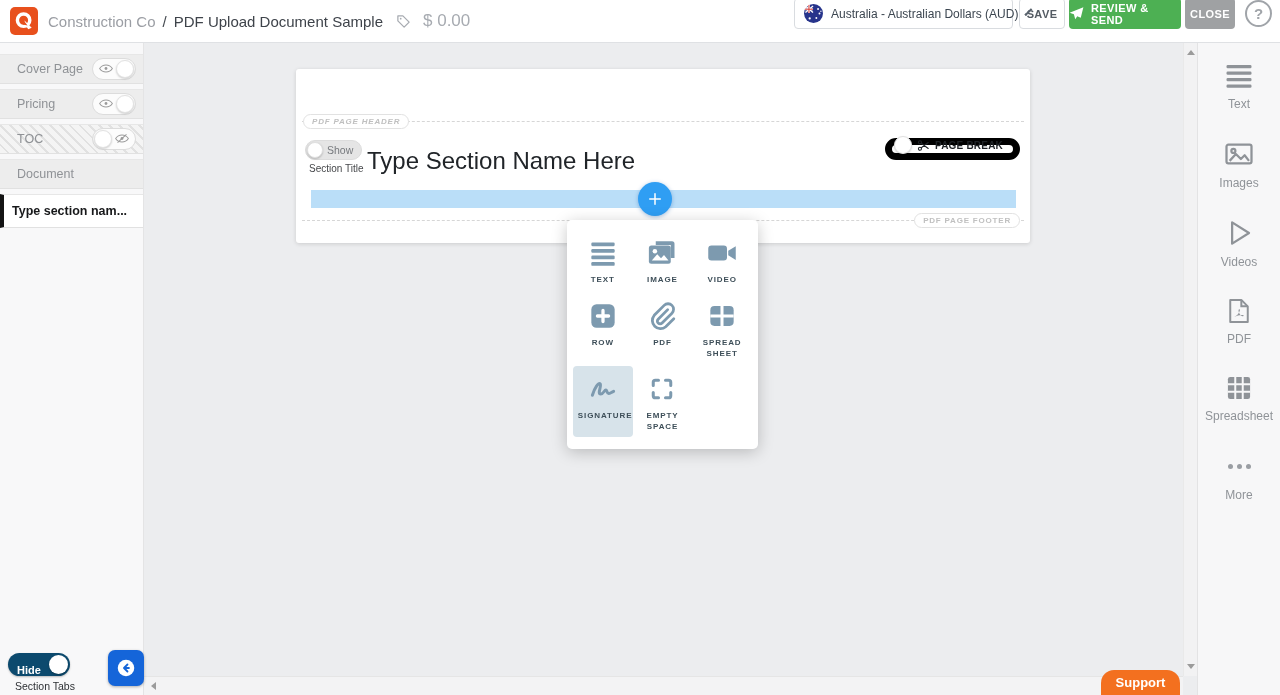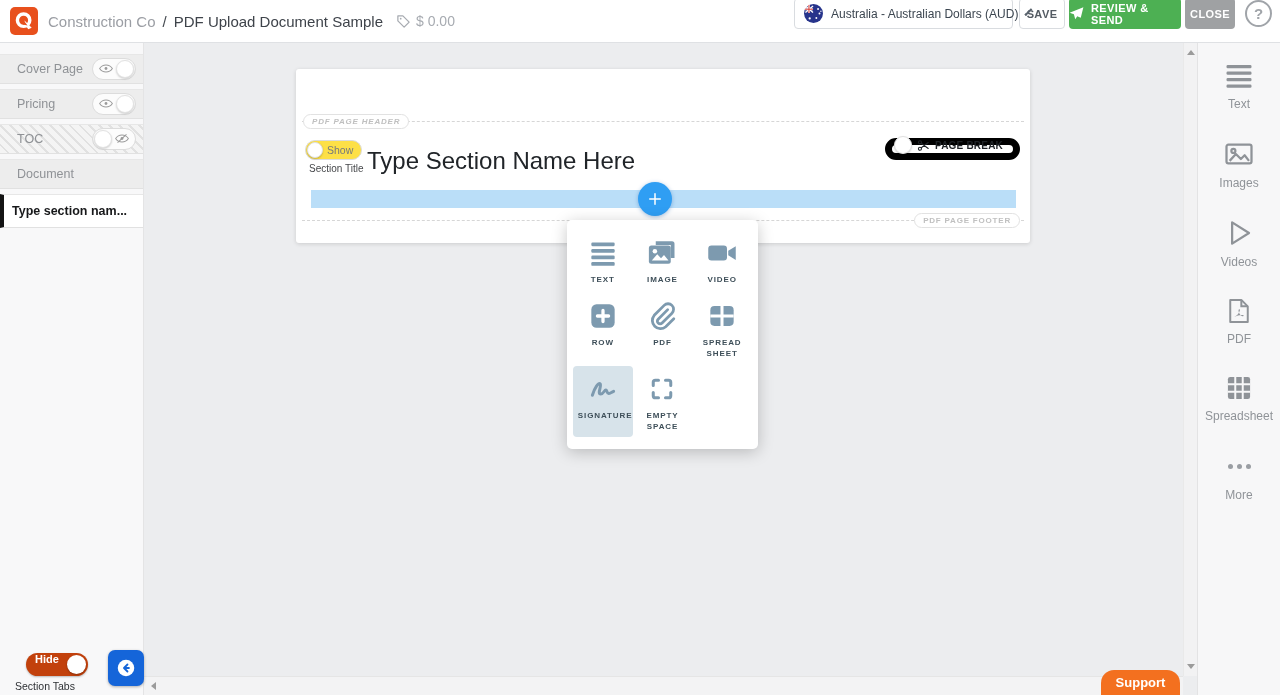--- a/index.html
+++ b/index.html
@@ -11,21 +11,21 @@
   }
   svg { display:block; }
 
   
   .topbar { position:absolute; left:0; top:0; width:1280px; height:43px; background:#fff; border-bottom:1px solid #dfe1e4; z-index:40; }
   .logo { position:absolute; left:10px; top:7px; width:28px; height:28px; cursor:pointer; }
   .breadcrumb { position:absolute; left:48px; top:0; height:42px; display:flex; align-items:center; font-size:15px; white-space:nowrap; }
   .bc-company { color:#9b9ea4; }
   .bc-sep { color:#43484f; margin:0 7px; }
   .bc-doc { color:#3e434a; }
-  .price-tag { position:absolute; left:396px; top:0; height:42px; display:flex; align-items:center; gap:5px; color:#a7abb1; font-size:14px; }
+  .price-tag { position:absolute; left:396px; top:0; height:42px; display:flex; align-items:center; gap:12px; color:#a7abb1; font-size:17px; }
   .tb-right { position:absolute; right:8px; top:6px; height:15px; display:flex; align-items:center; }
   .currency { width:219px; height:31px; background:#fff; border:1px solid #d9dce0; border-radius:4px; display:flex; align-items:center; padding:0 9px; gap:8px; cursor:pointer; }
   .currency-label { font-size:12px; color:#3c4650; flex:1; text-align:center; white-space:nowrap; }
   .chev { width:9px; height:9px; border-right:2px solid #5a646e; border-bottom:2px solid #5a646e; transform:rotate(45deg) translateY(-2px); }
   .btn { height:31px; border-radius:4px; display:flex; align-items:center; justify-content:center; font-weight:bold; font-size:11px; letter-spacing:.4px; cursor:pointer; }
   .btn-save { width:46px; margin-left:6px; background:#fff; border:1px solid #d9dce0; color:#545b63; }
   .btn-review { width:112px; margin-left:4px; background:#4db053; color:#fff; gap:7px; }
   .btn-close { width:50px; margin-left:4px; background:#9fa1a3; color:#fff; }
   .help { width:27px; height:27px; margin-left:10px; border:2px solid #a0a4a9; border-radius:50%; color:#a0a4a9; font-size:15px; font-weight:bold; display:flex; align-items:center; justify-content:center; cursor:pointer; }
 
@@ -38,35 +38,35 @@
   .side-row.active { height:34px; background:#fff; border-left:4px solid #141414; padding-left:8px; }
   .side-row.active .side-row-label { color:#17181a; font-weight:bold; }
   .vis-toggle { position:relative; width:44px; height:22px; background:#fcfcfc; border:1px solid #dcdcdc; border-radius:11px; display:flex; align-items:center; cursor:pointer; flex-shrink:0; }
   .vis-toggle .eye { color:#9b9b9b; }
   .vis-toggle.on .eye { position:absolute; left:6px; top:4px; }
   .vis-toggle.on .knob { position:absolute; right:1px; top:1px; }
   .vis-toggle.off .eye { position:absolute; right:6px; top:4px; }
   .vis-toggle.off .knob { position:absolute; left:1px; top:1px; }
   .knob { width:18px; height:18px; border-radius:50%; background:#fff; border:1px solid #e2e2e2; box-shadow:0 1px 2px rgba(0,0,0,.18); }
   .btn-add-section { position:absolute; left:12px; top:559px; width:131px; height:29px; background:#1565d9; border-radius:4px; color:#fff; font-size:11px; font-weight:bold; letter-spacing:.4px; display:flex; align-items:center; justify-content:center; cursor:pointer; box-shadow:0 1px 2px rgba(0,0,0,.2); }
-  .hide-toggle { position:absolute; left:26px; top:610px; width:62px; height:23px; background:#c2410c; border-radius:12px; display:flex; align-items:flex-start; cursor:pointer; box-shadow:0 1px 2px rgba(0,0,0,.25); }
+  .hide-toggle { position:absolute; left:8px; top:610px; width:62px; height:23px; background:#0c4a6e; border-radius:12px; display:flex; align-items:flex-end; cursor:pointer; box-shadow:0 1px 2px rgba(0,0,0,.25); }
   .hide-toggle-label { color:#fff; font-size:11px; font-weight:bold; margin-left:9px; }
   .hide-knob { position:absolute; right:2px; top:2px; width:19px; height:19px; border-radius:50%; background:#fff; box-shadow:0 1px 2px rgba(0,0,0,.3); }
   .section-tabs-label { position:absolute; left:4px; top:637px; width:82px; text-align:center; font-size:10.5px; color:#2e3135; }
   .btn-collapse { position:absolute; left:108px; top:650px; width:36px; height:36px; background:#1565d9; border-radius:7px; display:flex; align-items:center; justify-content:center; cursor:pointer; z-index:25; box-shadow:0 1px 3px rgba(0,0,0,.3); }
 
   
   .canvas { position:absolute; left:144px; top:43px; width:1039px; height:652px; background:#ecedef; z-index:5; }
   .page { position:absolute; left:152px; top:26px; width:734px; height:174px; background:#fff; border-radius:3px; box-shadow:0 1px 4px rgba(0,0,0,.14); }
   .dash-line { position:absolute; left:6px; right:6px; border-top:1px dashed #d6d6d6; }
   .hdr-line { top:52px; } .ftr-line { top:151px; }
   .zone-pill { position:absolute; height:15px; background:#fff; border:1px solid #e2e2e2; border-radius:8px; padding:0 8px; font-size:8px; font-weight:bold; letter-spacing:.8px; color:#c0c0c0; line-height:13px; }
   .hdr-pill { left:7px; top:45px;font-style:italic; }
   .ftr-pill { right:10px; top:144px; }
-  .show-toggle { position:absolute; left:9px; top:71px; width:57px; height:20px; background:#fde047; border:1px solid #dcdcdc; border-radius:11px; display:flex; align-items:center; cursor:pointer; }
+  .show-toggle { position:absolute; left:9px; top:71px; width:57px; height:20px; background:#e5e5e5; border:1px solid #dcdcdc; border-radius:11px; display:flex; align-items:center; cursor:pointer; }
   .show-knob { position:absolute; left:1px; top:1px; width:16px; height:16px; border-radius:50%; background:#fff; border:1px solid #e0e0e0; box-shadow:0 1px 2px rgba(0,0,0,.2); }
   .show-label { margin-left:21px; font-size:10.5px; color:#76797d; }
   .section-caption { position:absolute; left:13px; top:94px; font-size:10px; color:#46484b; }
   .page-title { position:absolute; left:71px; top:78px; font-size:24px; color:#212529; white-space:nowrap; }
   .pagebreak-toggle { position:absolute; right:10px; top:69px; height:22px; background:#fff; border:7px solid #000000; border-radius:12px; display:flex; align-items:center; padding:0 10px 8px 2px; gap:5px; cursor:pointer; }
   .pb-knob { width:18px; height:18px; border-radius:50%; background:#fff; border:1px solid #e0e0e0; box-shadow:0 1px 2px rgba(0,0,0,.2); }
   .pb-label { font-size:10px; font-weight:bold; color:#1f2327; letter-spacing:.2px; }
   .blue-row { position:absolute; left:15px; right:14px; top:121px; height:18px; background:#badef8; }
   .add-block-btn { position:absolute; left:494px; top:139px; width:34px; height:34px; border-radius:50%; background:#2f9ef3; display:flex; align-items:center; justify-content:center; cursor:pointer; z-index:8; box-shadow:0 1px 4px rgba(30,100,180,.4); }
 

